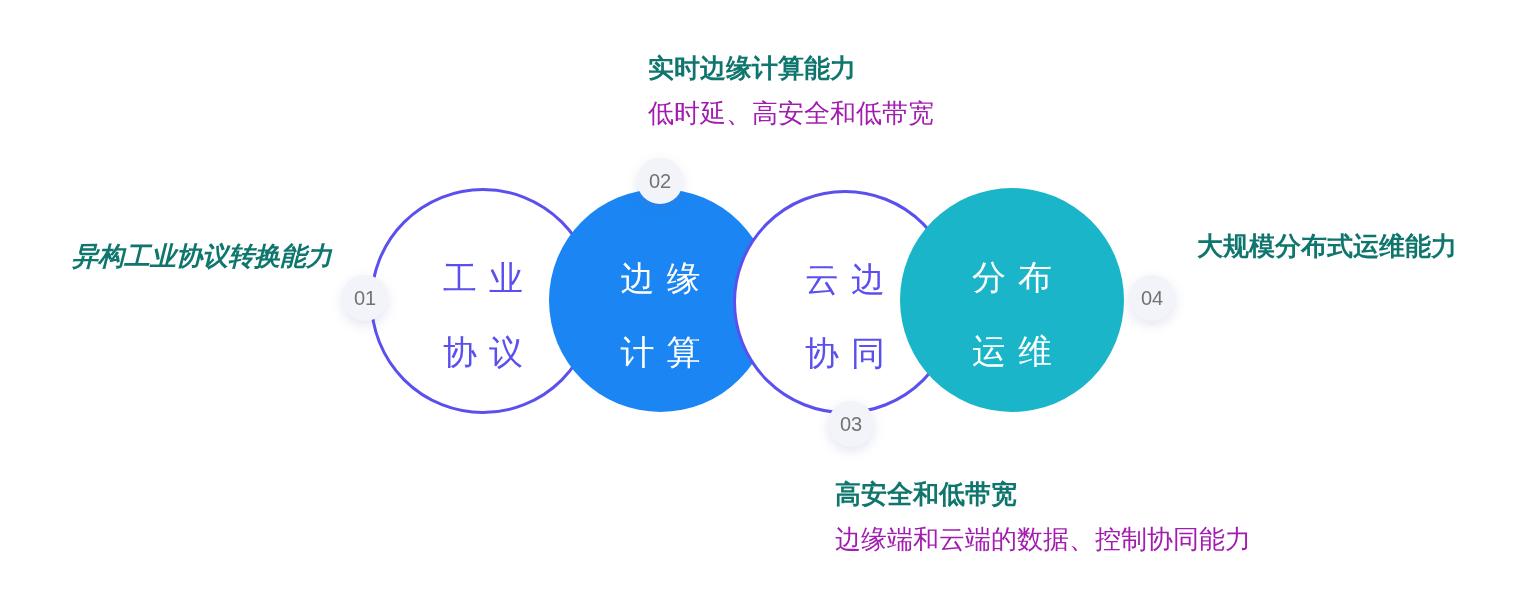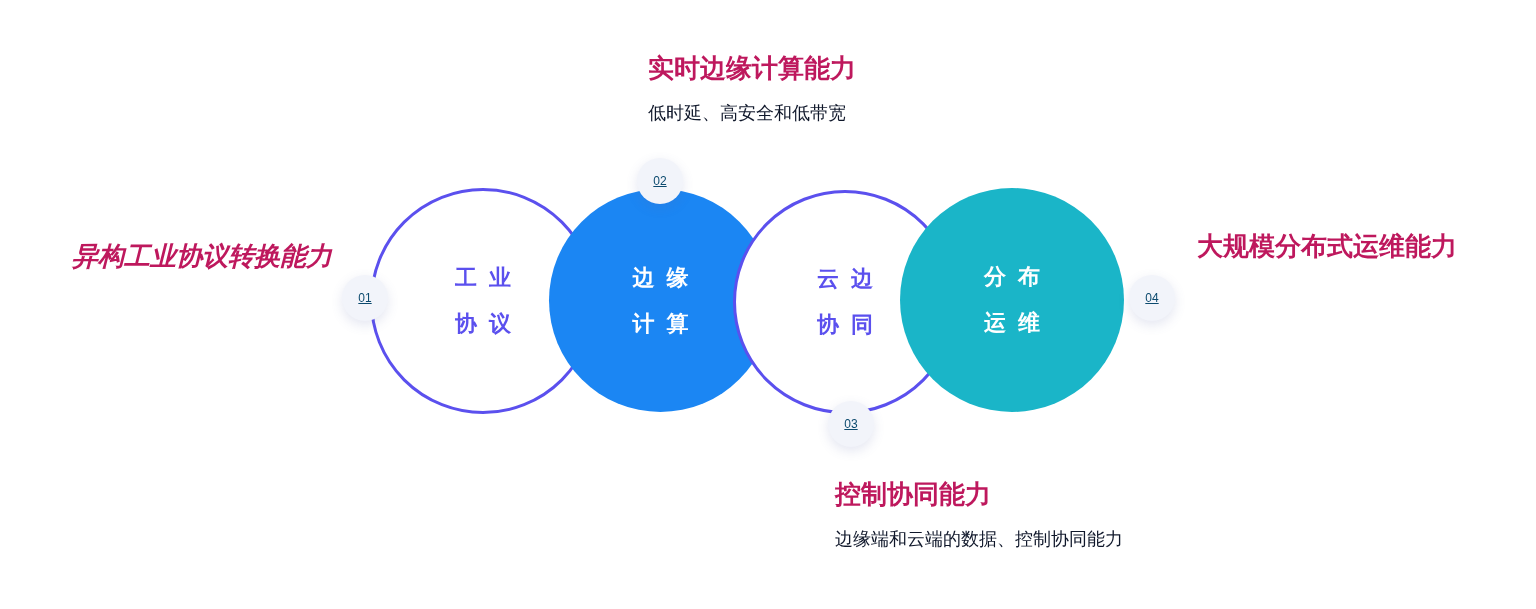--- a/index.html
+++ b/index.html
@@ -26,64 +26,64 @@
   }
   .circle.blue  { background: #1B86F3; }
   .circle.teal  { background: #1AB5C8; }
   .c1 { left: 370px; top: 188px; width: 226px; height: 226px; z-index: 1; }
   .c2 { left: 549px; top: 189px; width: 223px; height: 223px; z-index: 2; }
   .c3 { left: 733px; top: 190px; width: 224px; height: 224px; z-index: 3; }
   .c4 { left: 900px; top: 188px; width: 224px; height: 224px; z-index: 4; }
   .circle-text { text-align: center; }
   .circle-text span {
     display: block;
-    font-size: 22px;
+    font-size: 34px;
     line-height: 46px;
-    font-weight: 700;
+    font-weight: 400;
     letter-spacing: 12px;
     padding-left: 12px; 
     white-space: nowrap;
+    margin-top: 28px;
   }
   .circle.outline .circle-text span { color: #5B50EE; }
   .circle.blue .circle-text span,
   .circle.teal .circle-text span { color: #ffffff; }
   
   .badge {
     position: absolute;
     width: 46px;
     height: 46px;
     border-radius: 50%;
     background: #F2F4FA;
-    color: #0c4a6e;
-    font-size: 12px;
+    color: #737373;
+    font-size: 20px;
     display: flex;
     align-items: center;
     justify-content: center;
     z-index: 10;
     box-shadow: 0 4px 12px rgba(90, 100, 170, 0.16);
-    text-decoration: underline;
   }
   .b1 { left: 342px;  top: 275px; }
   .b2 { left: 637px;  top: 158px; }
   .b3 { left: 828px;  top: 401px; }
   .b4 { left: 1129px; top: 275px; }
   
   .label-block { position: absolute; z-index: 6; }
   .lbl-title {
     font-size: 26px;
     font-weight: 700;
-    color: #be185d;
+    color: #0f766e;
     line-height: 36px;
     white-space: nowrap;
   }
   .lbl-desc {
     margin-top: 12px;
-    font-size: 18px;
+    font-size: 26px;
     font-weight: 400;
-    color: #0f172a;
+    color: #a21caf;
     line-height: 31px;
   }
   .lb-top    { left: 648px;  top: 50px; }
   .lb-left   { left: 72px;   top: 238px; width: 278px; font-style: italic; }
   .lb-right  { left: 1197px; top: 228px; width: 282px; }
   .lb-bottom { left: 835px;  top: 476px; }
   .lb-bottom .lbl-desc, .lb-top .lbl-desc { white-space: nowrap; }
 </style>
 </head>
 <body>
@@ -93,21 +93,21 @@
   <div class="label-block lb-top">
     <div class="lbl-title">实时边缘计算能力</div>
     <div class="lbl-desc">低时延、高安全和低带宽</div>
   </div>
 
   <div class="label-block lb-left">
     <div class="lbl-title">异构工业协议转换能力</div>
   </div>
 
   <div class="label-block lb-bottom">
-    <div class="lbl-title">控制协同能力</div>
+    <div class="lbl-title">高安全和低带宽</div>
     <div class="lbl-desc">边缘端和云端的数据、控制协同能力</div>
   </div>
 
   <div class="label-block lb-right">
     <div class="lbl-title">大规模分布式运维能力</div>
   </div>
 
   <div class="circle outline c1">
     <div class="circle-text">
       <span>工业</span>

